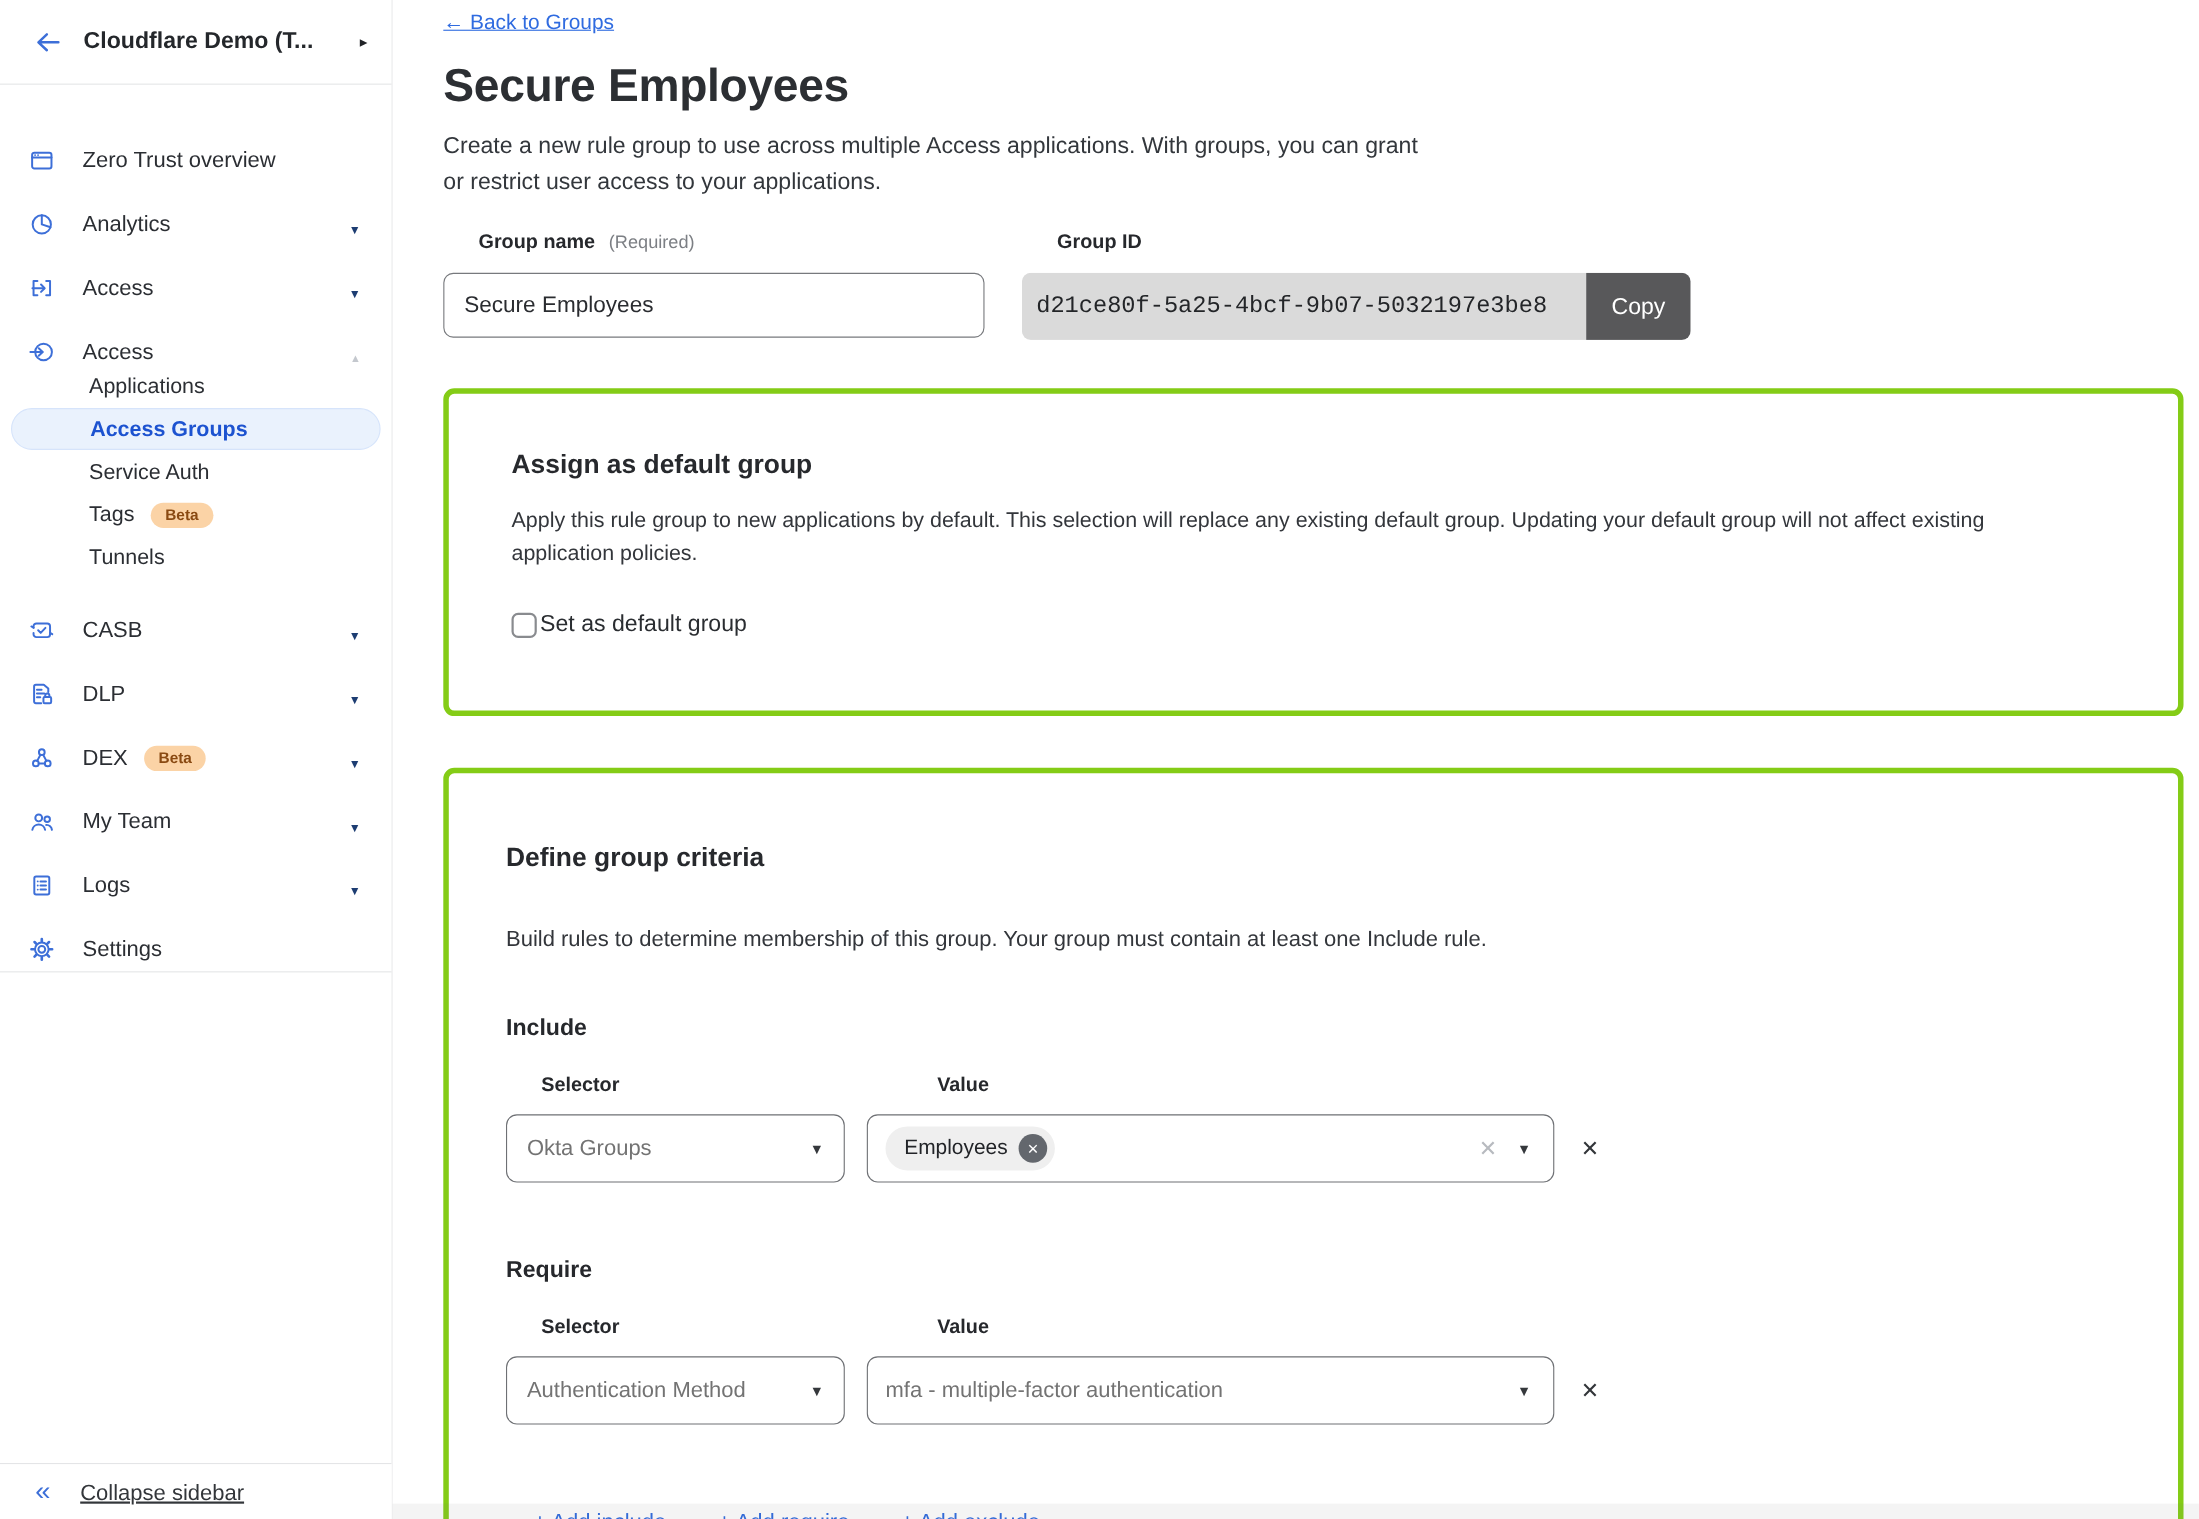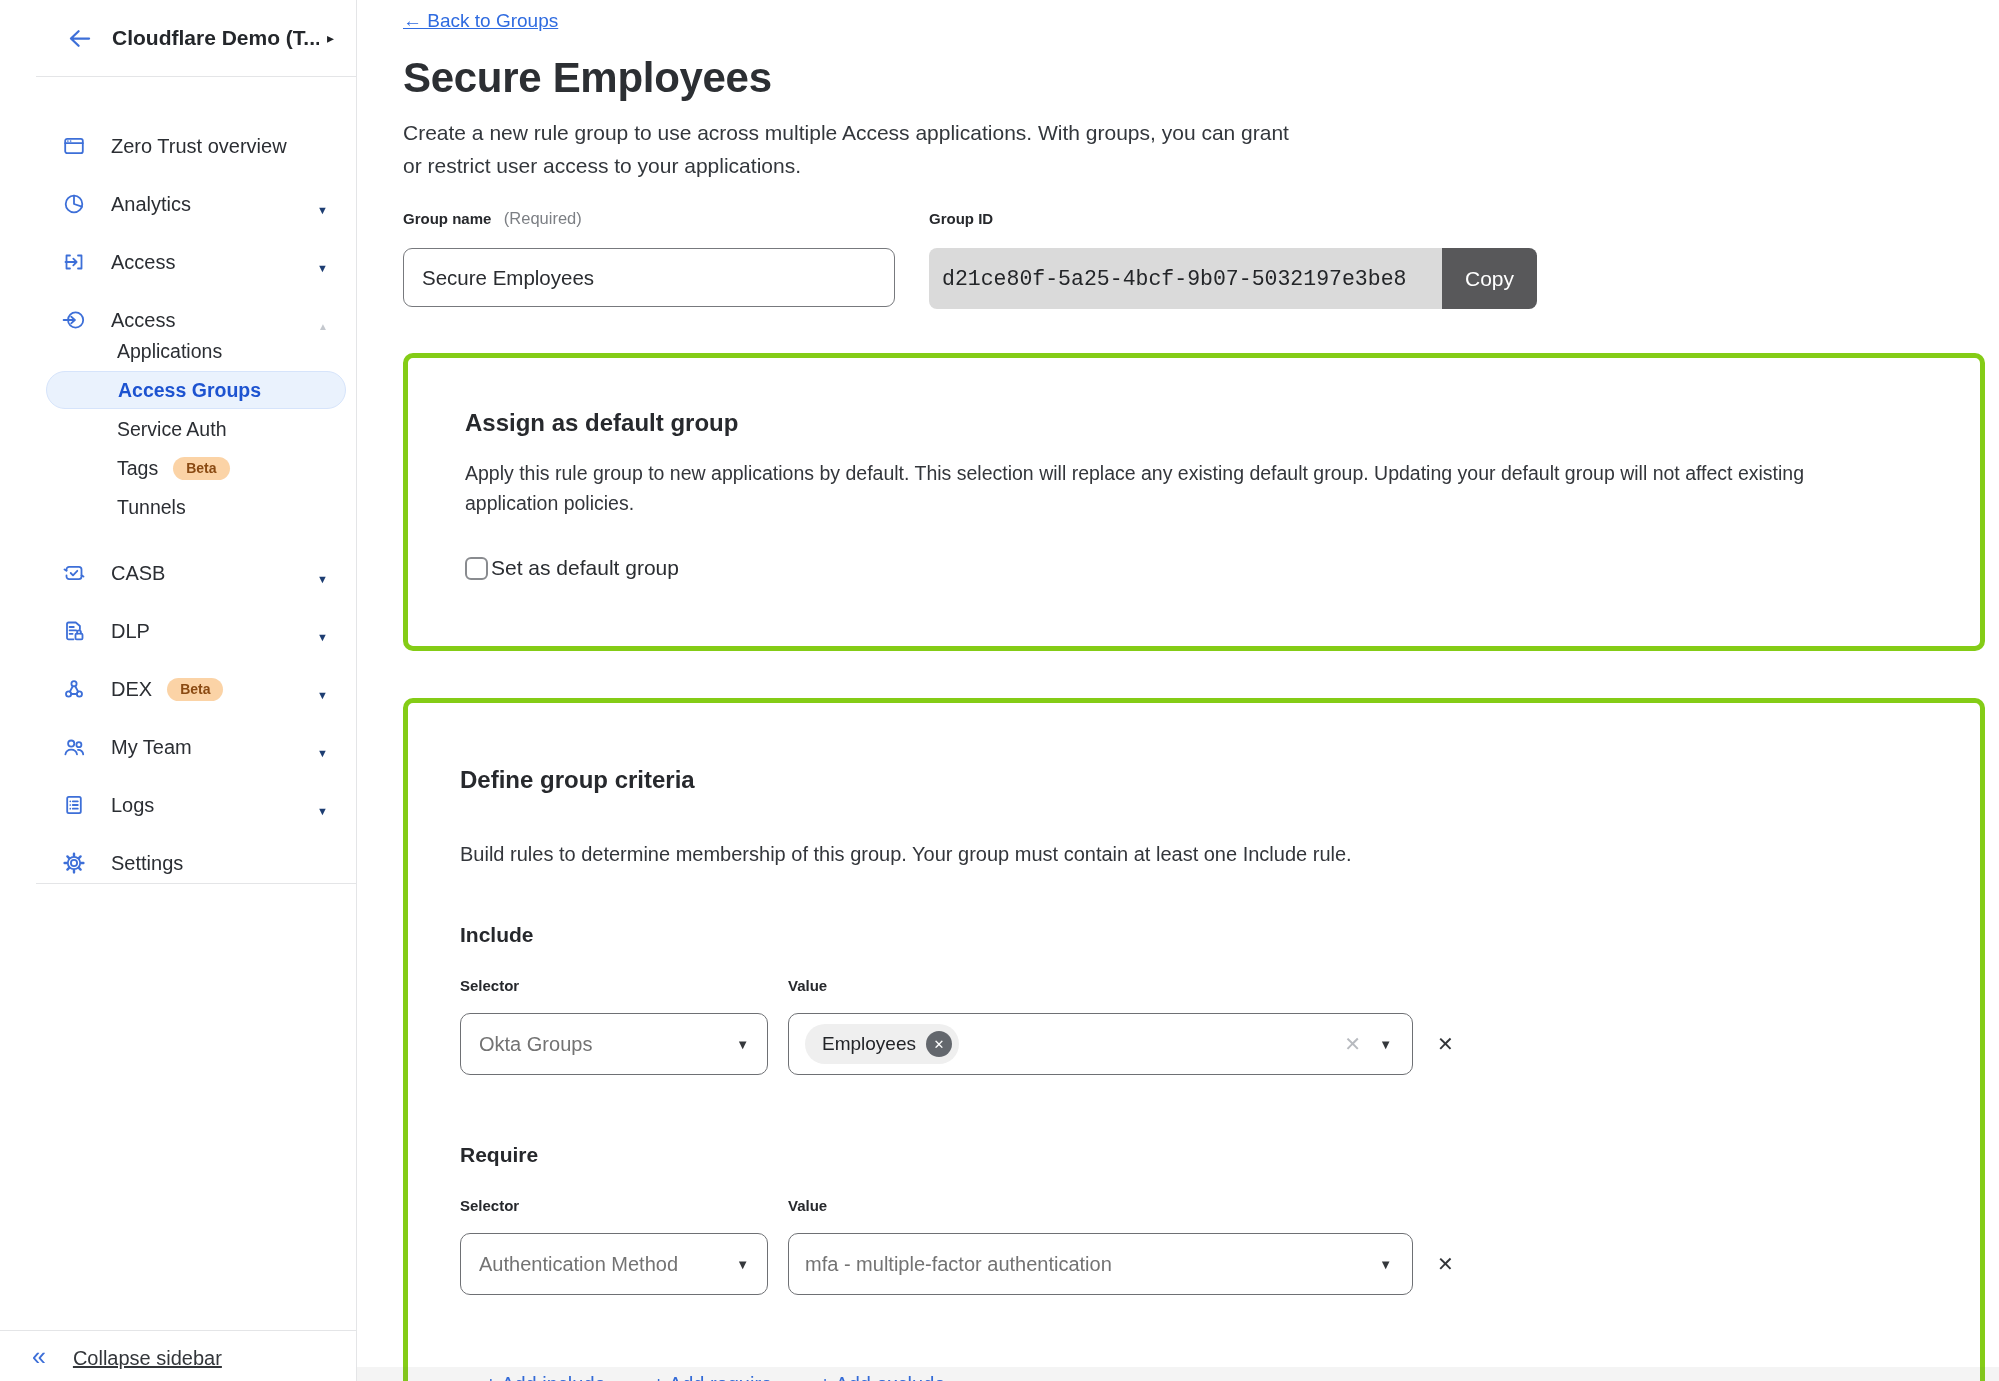--- a/index.html
+++ b/index.html
@@ -2,21 +2,21 @@
 <html><head>
 <meta charset="utf-8">
 <style>
   * { margin:0; padding:0; box-sizing:border-box; }
   html,body { width:1999px; height:1381px; overflow:hidden; background:#fff;
     font-family:"Liberation Sans", sans-serif; color:#2c2f33; }
   .app { display:flex; width:1999px; height:1381px; position:relative; }
 
   
   .sidebar { position:relative; width:357px; min-width:357px; background:#fff;
-    border-right:1px solid #e4e5e7;padding-left:36px; }
+    border-right:1px solid #e4e5e7; }
   .sb-header { height:77px; display:flex; align-items:center; padding:0 22px 0 30px;
     border-bottom:1px solid #e4e5e7; cursor:pointer; }
   .sb-back { width:27px; height:27px; margin-right:19px; flex:none; }
   .sb-back svg { stroke:#3d6fd8; fill:none; stroke-width:2; stroke-linecap:round; stroke-linejoin:round; }
   .sb-title { font-size:21px; font-weight:700; color:#24272b; flex:1; white-space:nowrap; overflow:hidden; }
   .sb-chev { font-size:14px; color:#202327; margin-left:8px; }
 
   nav { padding-top:23px; }
   .nav-item { height:58px; display:flex; align-items:flex-end; padding:0 28px 0 26px; cursor:pointer; }
   .nav-icon { width:24px; height:24px; margin-right:25px; flex:none; }
@@ -39,21 +39,21 @@
   .collapse-icon { color:#3d6fd8; font-size:25px; line-height:25px; margin-right:27px; }
   .collapse-label { font-size:20px; color:#33363a; text-decoration:underline; padding-top:3px; }
 
   
   main { flex:1; padding:10px 14px 0 46px; position:relative; background:#fff; }
   .back-link { display:inline-block; color:#2f6be0; font-size:19px; text-decoration:underline; }
   h1 { font-size:42px; line-height:48px; font-weight:700; color:#2c2f33; margin-top:22px; letter-spacing:-0.3px; }
   .desc { margin-top:14px; font-size:21px; line-height:33px; color:#33373c; }
 
   .form-row { display:flex; margin-top:24px; }
-  .f-label { font-size:15px; font-weight:700; color:#26282c; line-height:26px; }
+  .f-label { font-size:18px; font-weight:700; color:#26282c; line-height:26px;margin-left:32px; }
   .f-req { font-size:16.5px; color:#7c7f84; font-weight:400; margin-left:8px; }
   .gn-input { display:block; margin-top:16px; width:492px; height:59px;
     border:1.6px solid #77797d; border-radius:9px; font-size:20.5px; color:#2a2c30;
     padding:0 18px; font-family:"Liberation Sans", sans-serif; outline:none; background:#fff; }
   .gid-col { margin-left:34px; }
   .gid-box { margin-top:16px; display:flex; height:61px; border-radius:8px; overflow:hidden; width:608px; }
   .gid-value { background:#dadada; width:513px; display:flex; align-items:center; padding:0 13px;
     font-family:"Liberation Mono","DejaVu Sans Mono",monospace; font-size:21.5px; color:#232528; }
   .copy-btn { width:95px; background:#58585a; color:#fff; font-size:21px; border:none;
     display:flex; align-items:center; justify-content:center; cursor:pointer;

